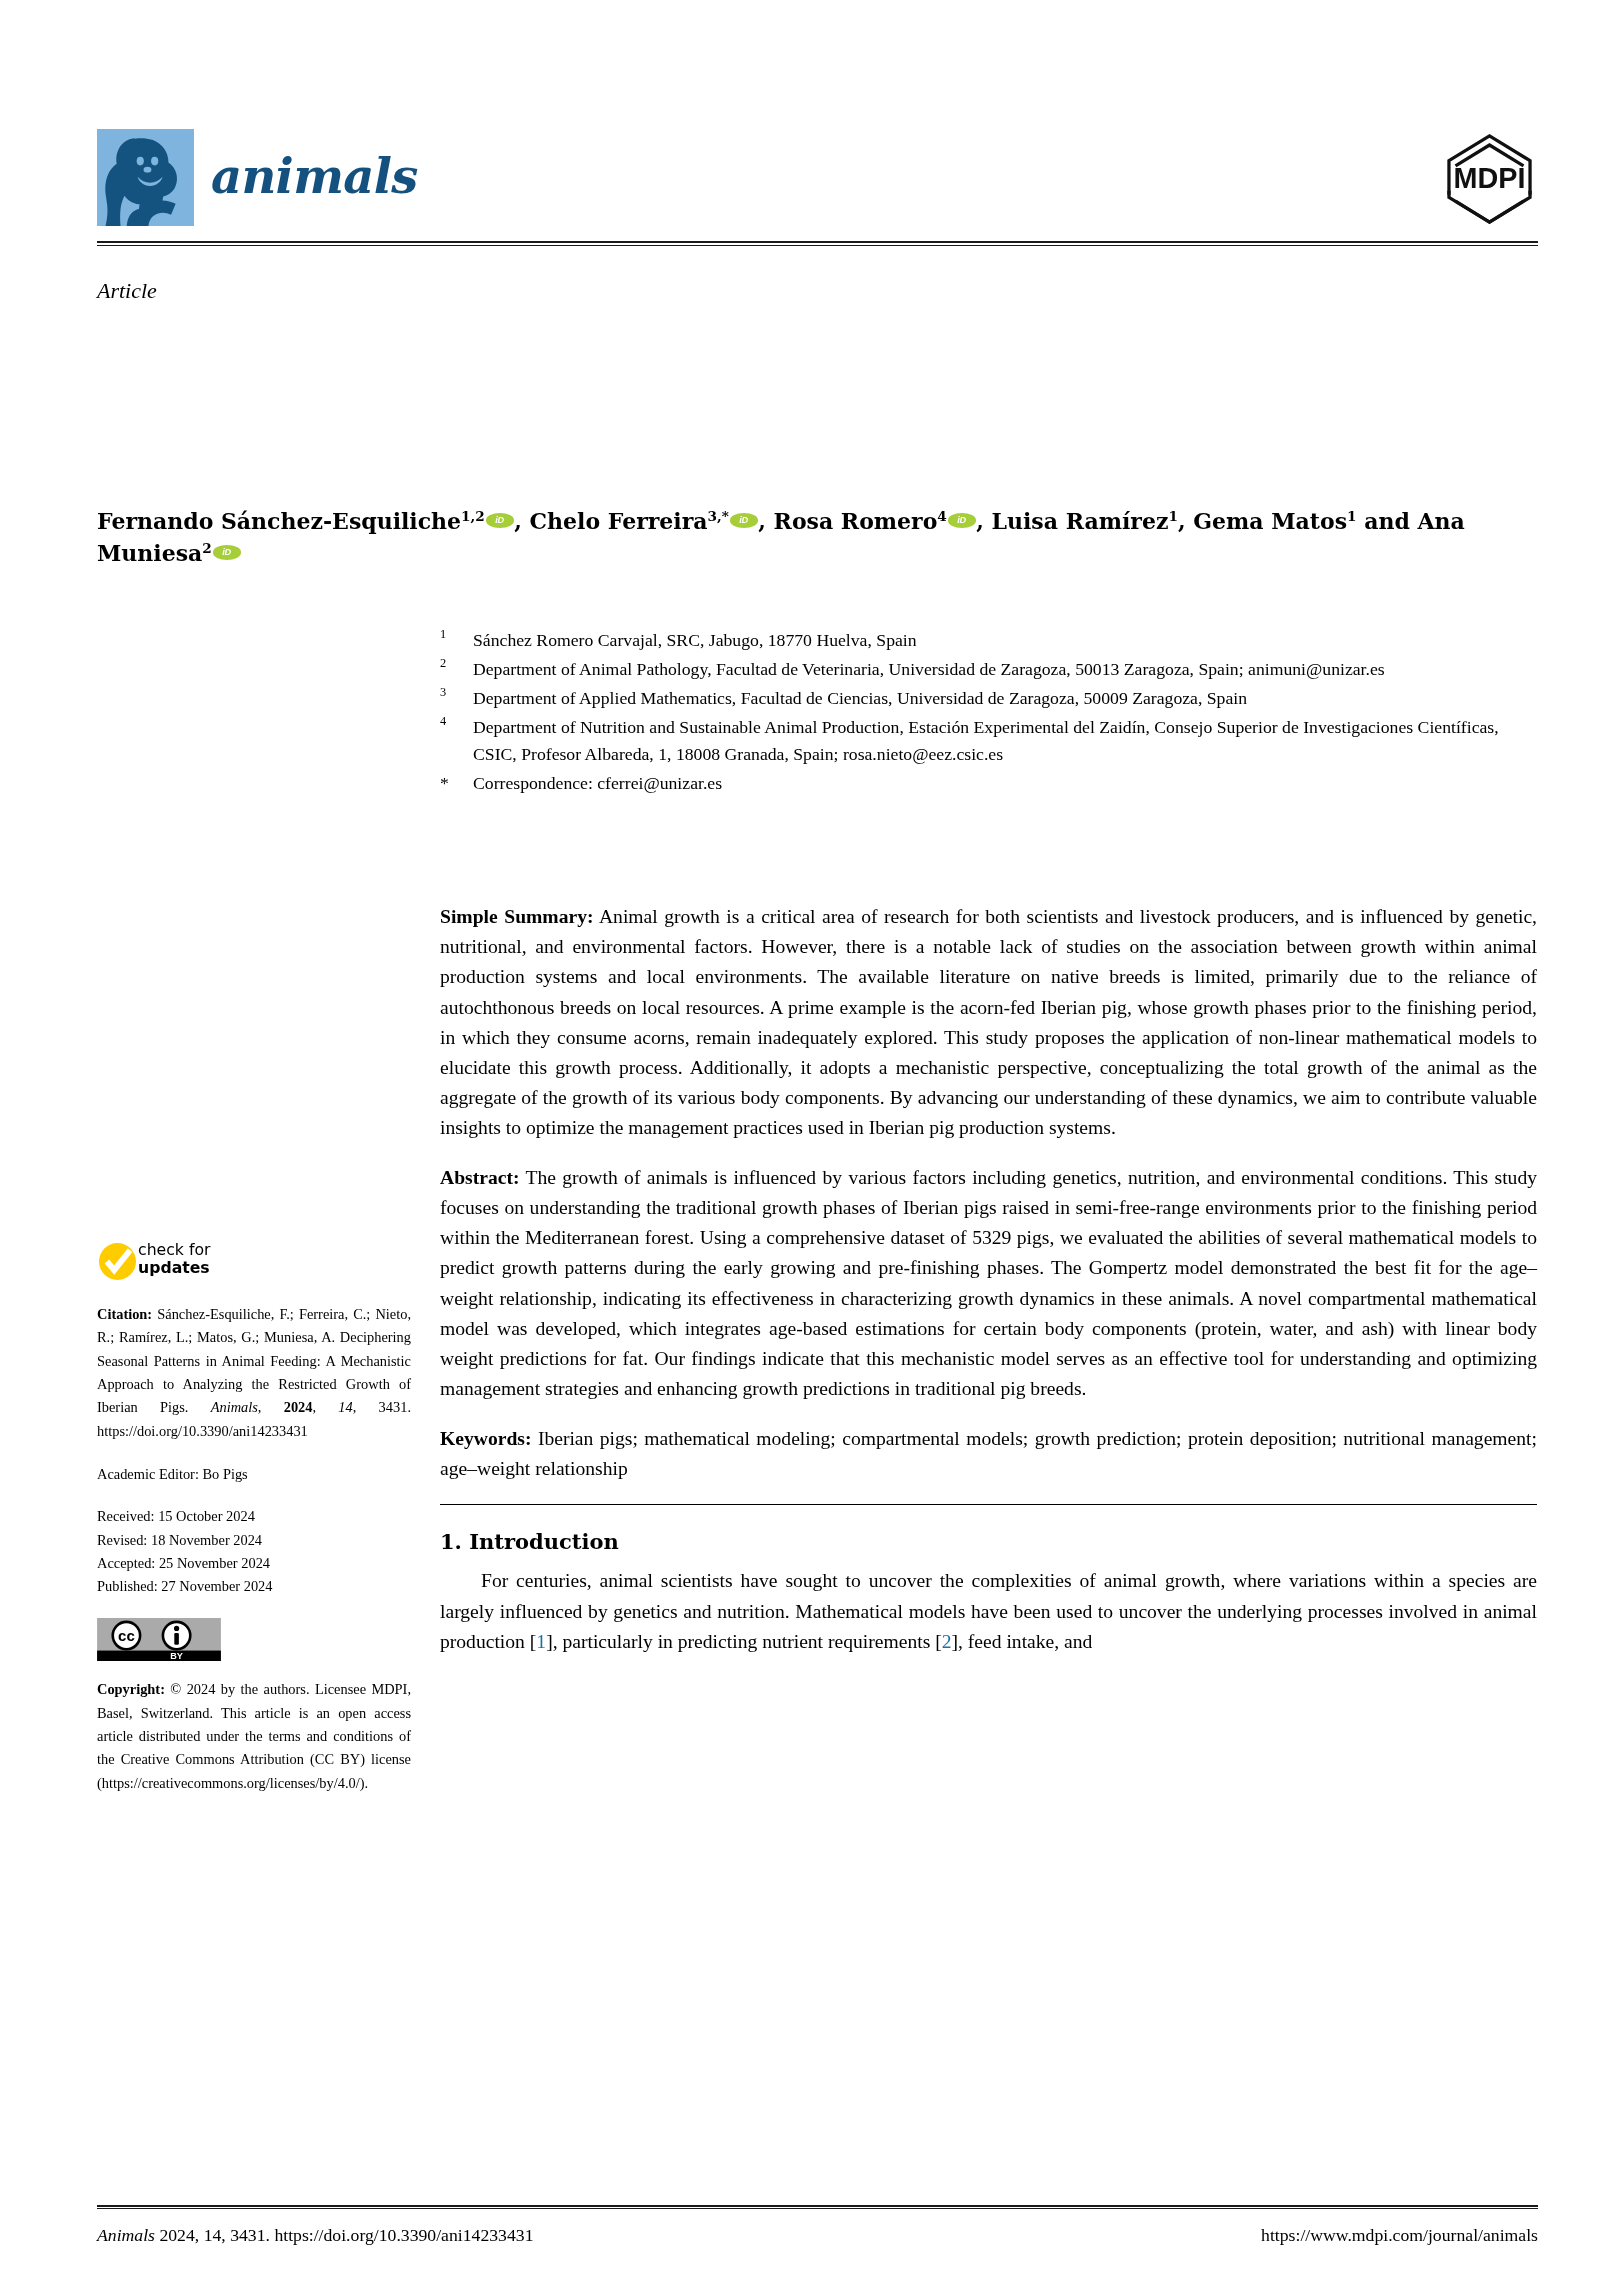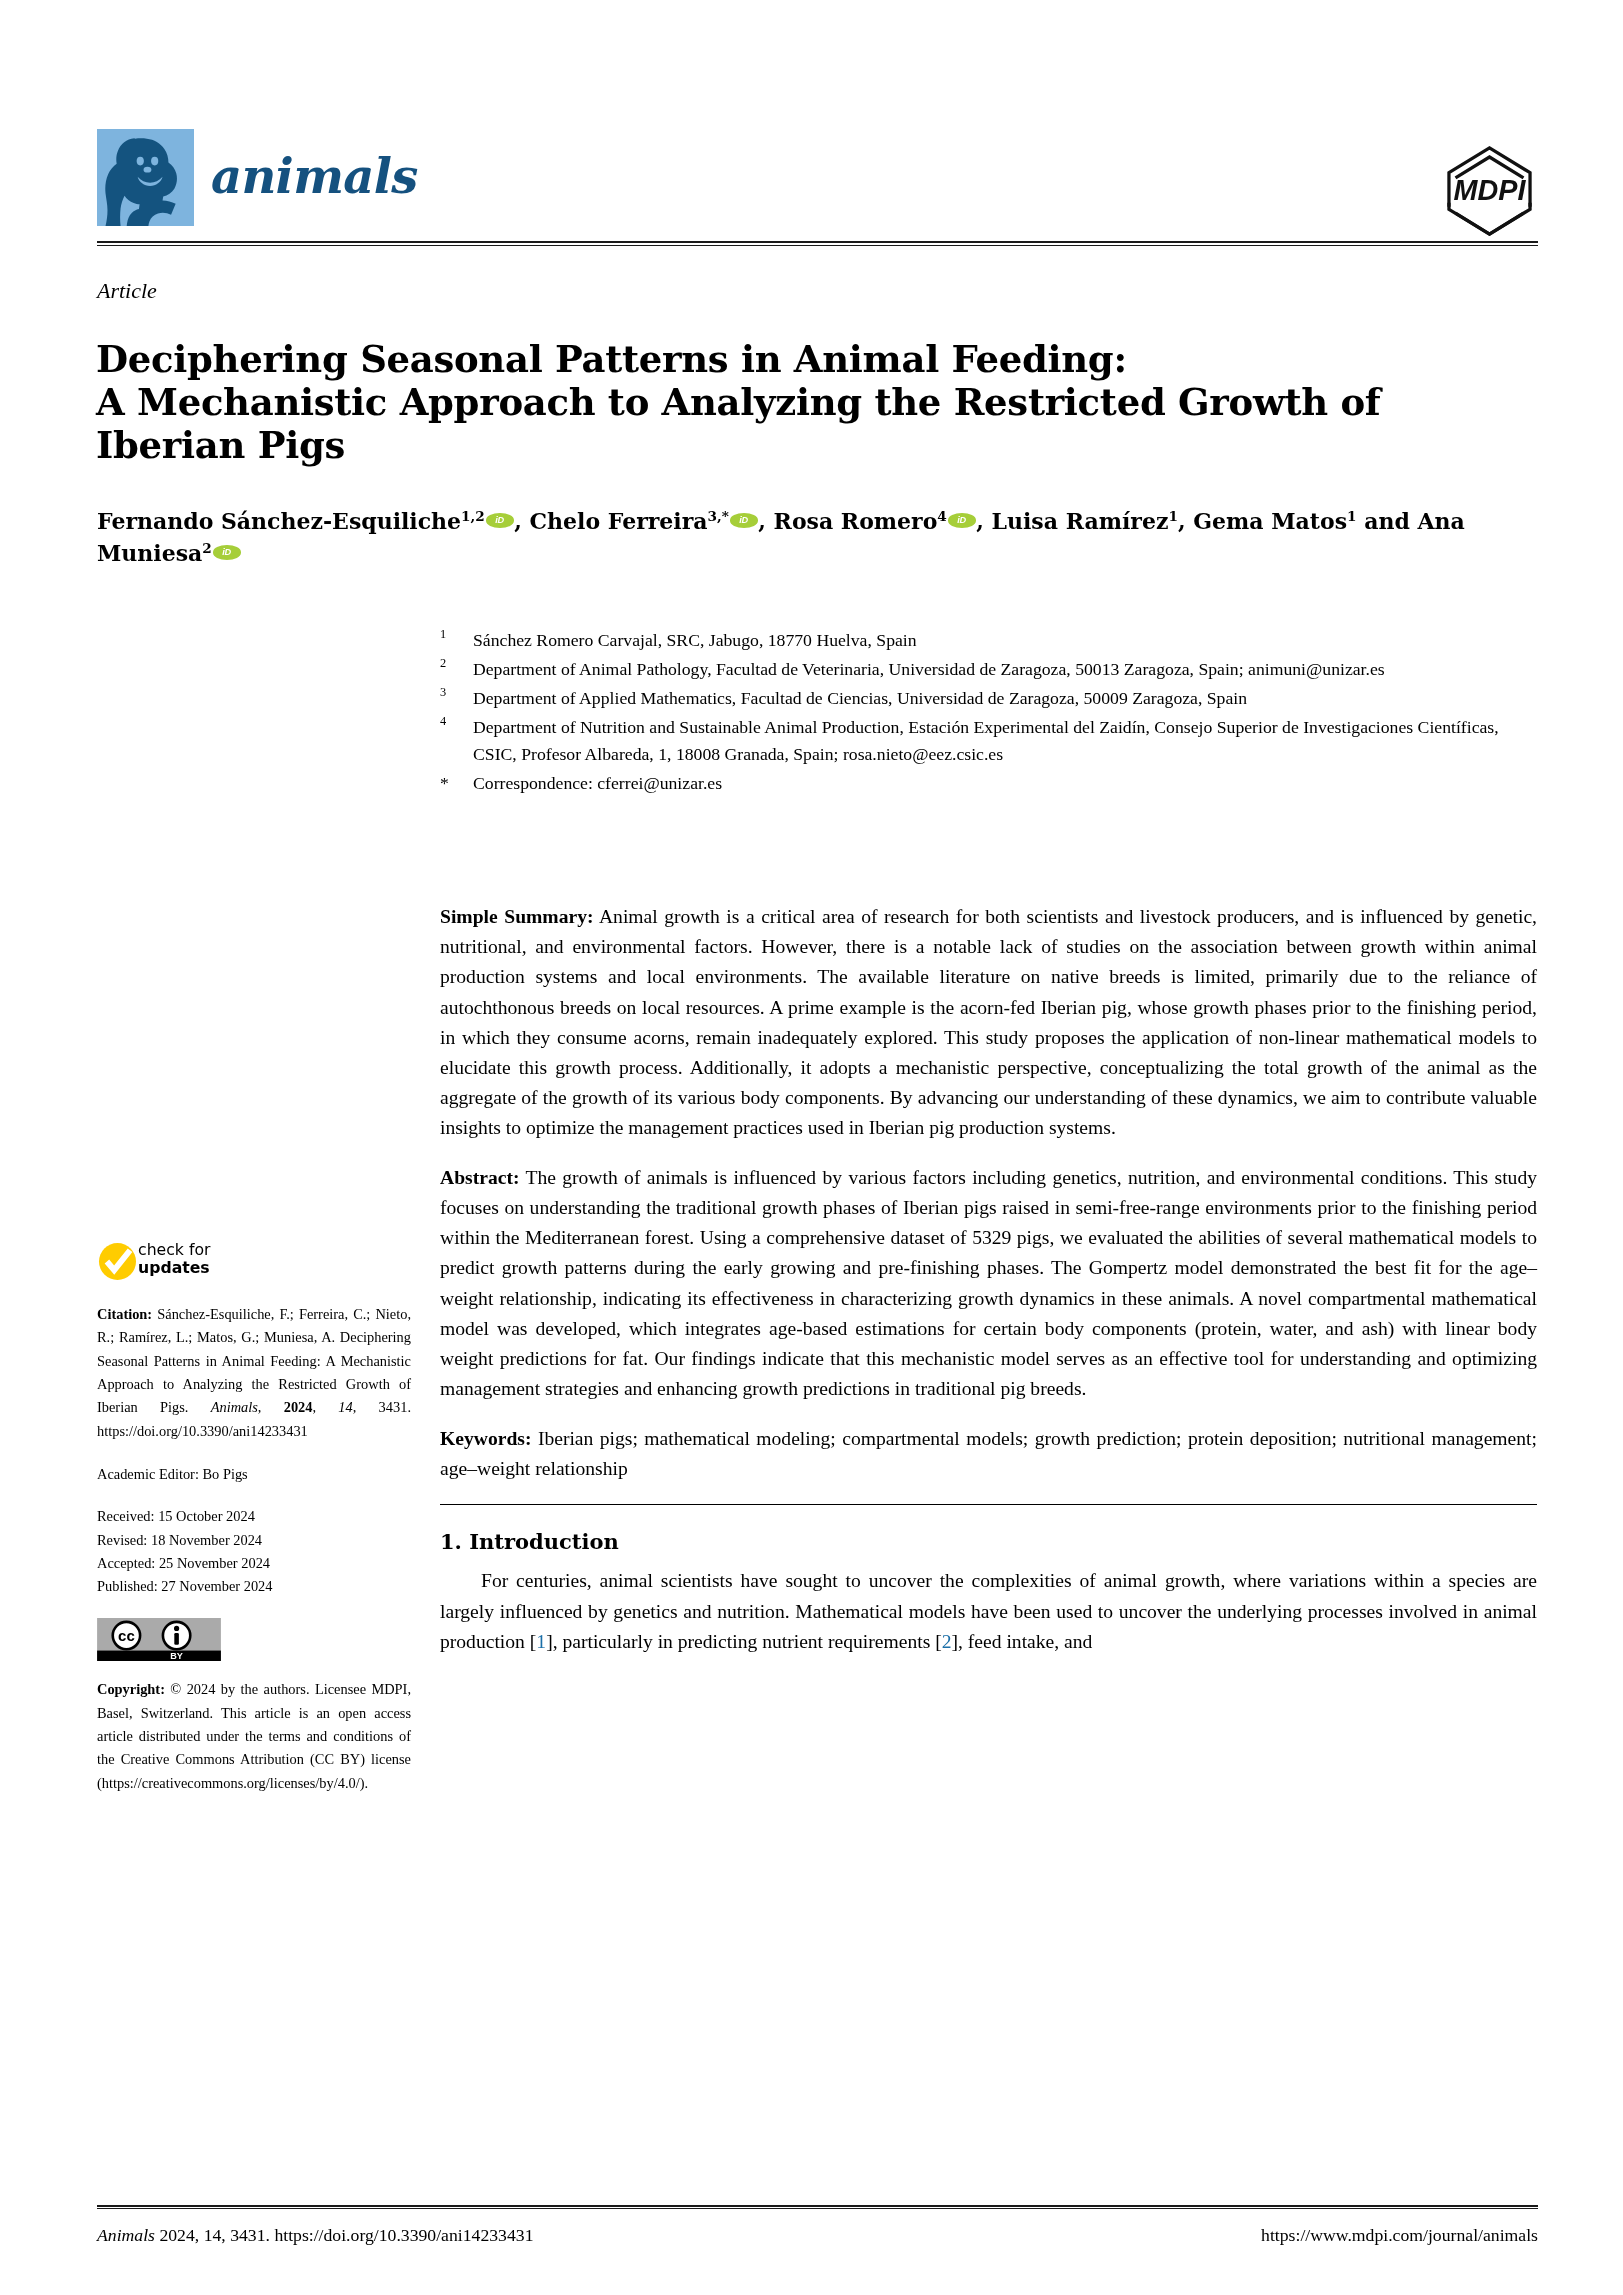--- a/index.html
+++ b/index.html
@@ -50,24 +50,23 @@
     font-weight: 700;
     font-size: 48px;
     color: #15517F;
     letter-spacing: -0.7px;
     line-height: 1;
     padding-bottom: 3.9px;
   }
   .mdpi-logo {
     position: absolute;
     right: 0;
-    top: 12px;
+    top: 0;
     width: 97px;
     height: 102px;
-    font-style: italic;
   }
   .mdpi-logo svg { display: block; }
 
   .rule-double {
     position: absolute;
     left: 97px;
     top: 241px;
     width: 1441px;
     height: 4.6px;
     border-top: 2px solid #1a1a1a;
@@ -298,25 +297,20 @@
         </g>
         <text x="74" y="92" text-anchor="middle" font-family="Liberation Sans, sans-serif" font-weight="700" font-size="44" fill="#111111" letter-spacing="0">MDPI</text>
       </svg>
     </div>
   </div>
 
   <div class="rule-double"></div>
 
   <div class="article-type">Article</div>
 
-  <h1 class="title">
-    <span class="tline">Deciphering Seasonal Patterns in Animal Feeding:</span>
-    <span class="tline">A Mechanistic Approach to Analyzing the Restricted Growth of</span>
-    <span class="tline">Iberian Pigs</span>
-  </h1>
 
   <div class="authors">
     <span>Fernando Sánchez-Esquiliche</span><sup>1,2</sup><span class="orcid">iD</span>,
     <span>Chelo Ferreira</span><sup>3,*</sup><span class="orcid">iD</span>,
     <span>Rosa Romero</span><sup>4</sup><span class="orcid">iD</span>,
     <span>Luisa Ramírez</span><sup>1</sup>,
     <span>Gema Matos</span><sup>1</sup>
     <span>and</span>
     <span>Ana Muniesa</span><sup>2</sup><span class="orcid">iD</span>
   </div>

